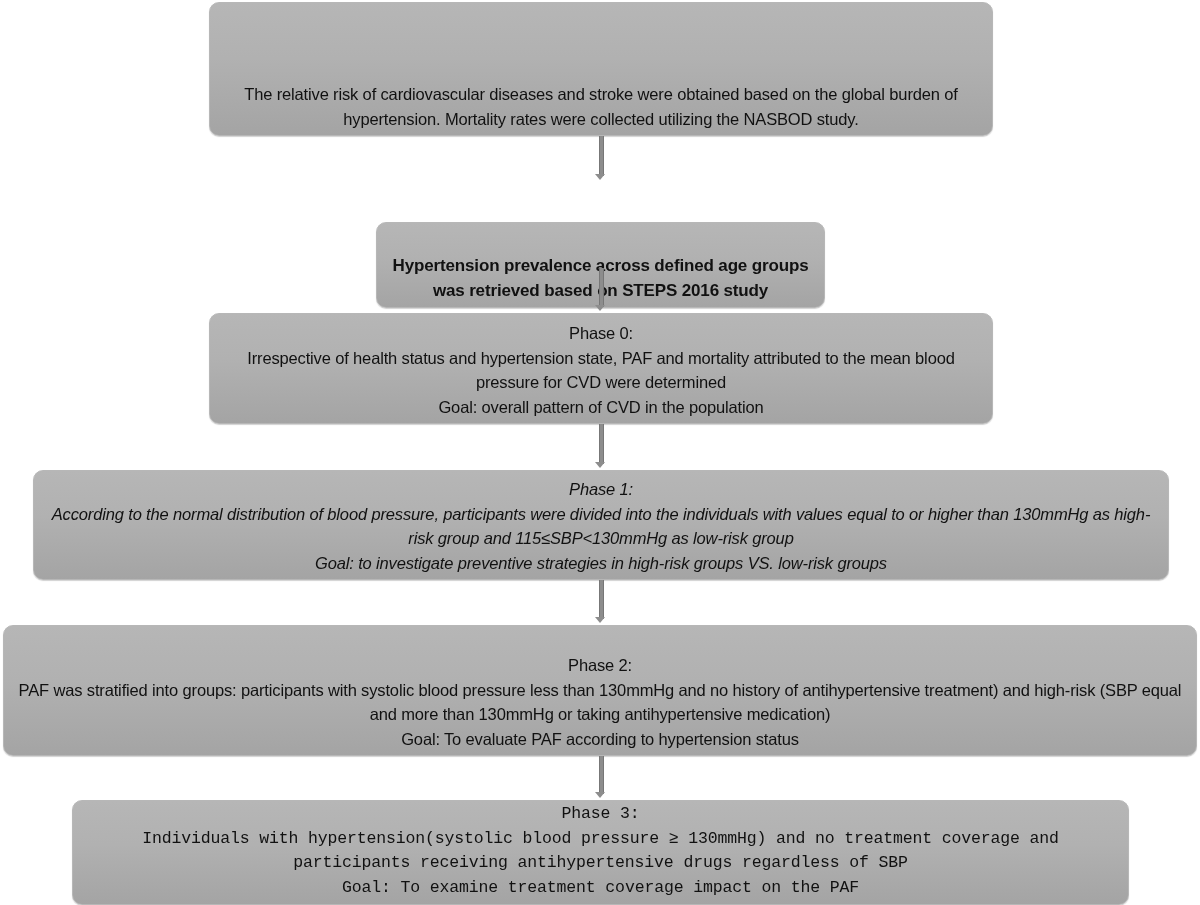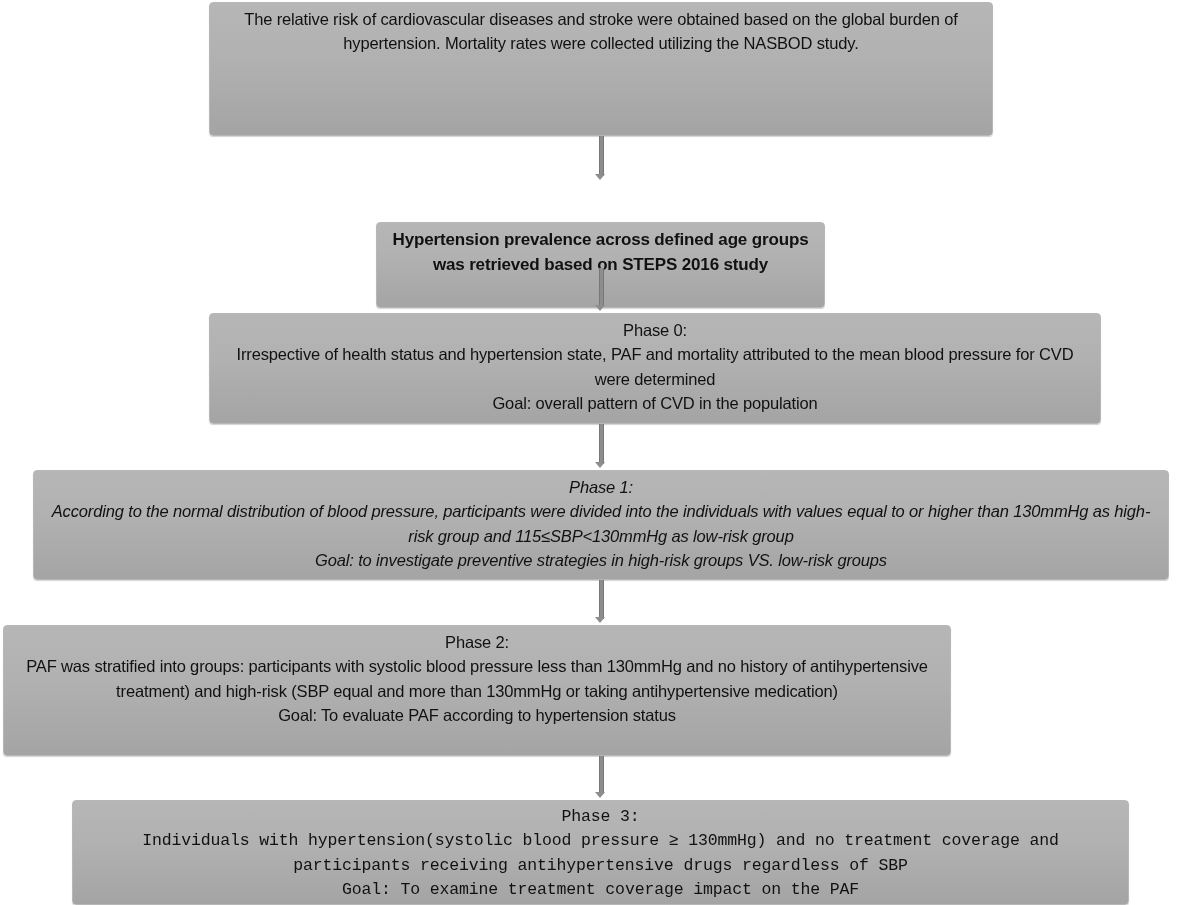--- a/index.html
+++ b/index.html
@@ -19,49 +19,49 @@
   #flowchart {
     position: relative;
     width: 1200px;
     height: 905px;
   }
 
   
   .node {
     position: absolute;
     box-sizing: border-box;
-    border-radius: 4px;
+    border-radius: 10px;
     border: 1px solid #b7b7b7;
     background: linear-gradient(to bottom, #b6b6b6 0%, #b1b1b1 42%, #a4a4a4 100%);
     box-shadow: 0 1px 1px rgba(0,0,0,0.18);
     display: flex;
-    align-items: flex-start;
+    align-items: flex-end;
     justify-content: center;
     padding: 4px 14px;
   }
   .node-text {
     width: 100%;
     text-align: center;
     color: #111111;
     font-size: 16.5px;
     line-height: 1.48;
     letter-spacing: -0.15px;
     white-space: pre-line;
   }
   .node-text.bold {
     font-weight: bold;
     font-size: 17px;
   }
 
   
   #node-source      { left: 209px;  top: 2px;   width: 784px; height: 134px; }
   #node-prevalence  { left: 376px;  top: 182px; width: 449px; height: 86px; margin-top: 40px;  }
-  #node-phase0      { left: 209px;  top: 313px; width: 892px; height: 111px; }
+  #node-phase0      { left: 209px;  top: 313px; width: 784px; height: 111px; }
   #node-phase1      { left: 33px;   top: 470px; width: 1136px; height: 110px; font-style: italic; }
-  #node-phase2      { left: 3px;    top: 625px; width: 948px; height: 131px; }
+  #node-phase2      { left: 3px;    top: 625px; width: 1194px; height: 131px; }
   #node-phase3      { left: 72px;   top: 800px; width: 1057px; height: 105px; font-family: Liberation Mono, monospace; }
 
   
   .connector {
     position: absolute;
     left: 599px;
     width: 3px;
     background: #8d8d8d;
     border-left: 1px solid #777;
     border-right: 1px solid #777;

